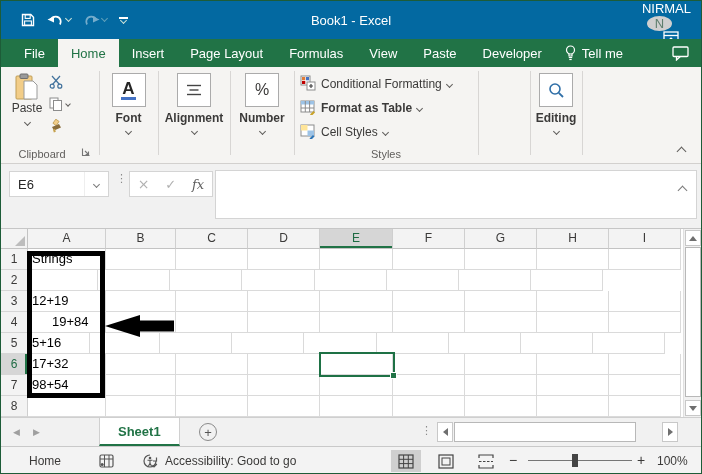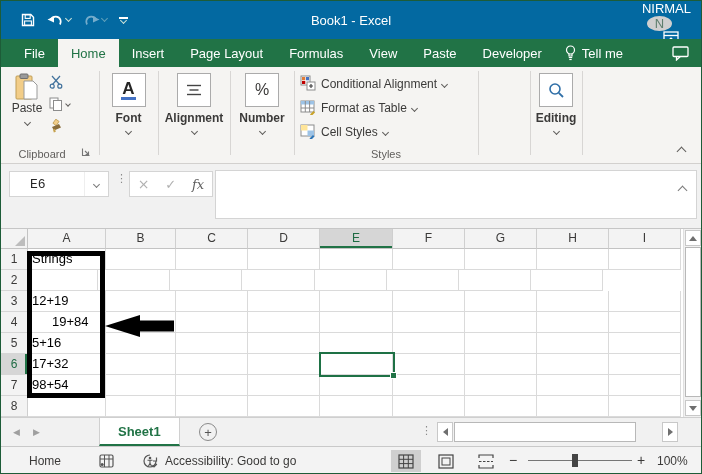--- a/index.html
+++ b/index.html
@@ -57,21 +57,21 @@
   .styles-row { position:absolute; left:4px; height:22px; display:flex; align-items:center; gap:5px; white-space:nowrap; }
   .dlg-launcher { position:absolute; right:2px; bottom:4px; }
   .collapse-chev { position:absolute; right:16px; bottom:8px; width:7px; height:7px;
                    border-left:1.4px solid #605e5c; border-top:1.4px solid #605e5c; transform:rotate(45deg); }
 
   
   .formula-row { position:absolute; top:163px; left:0; right:0; height:65px; background:#f1f1f1;
                  border-bottom:1px solid #c6c6c6; }
   .name-box { position:absolute; left:8px; top:7px; width:100px; height:26px; background:#fff;
               border:1px solid #d4d4d4; font-size:13px; color:#262626; display:flex; align-items:center; }
-  .name-box .val { padding-left:20px; flex:1;font-family:Liberation Mono, monospace; }
+  .name-box .val { padding-left:8px; flex:1; }
   .nb-dd { width:24px; display:flex; align-items:center; justify-content:center; border-left:1px solid #eee; height:100%; }
   .chev-g { width:5px; height:5px; border-right:1.2px solid #7a7a7a; border-bottom:1.2px solid #7a7a7a;
             transform:rotate(45deg); display:inline-block; }
   .fsplit { position:absolute; left:115px; top:9px; color:#8a8a8a; font-size:11px;
             font-family:"DejaVu Sans", sans-serif; letter-spacing:0; line-height:1; }
   .fx-box { position:absolute; left:128px; top:7px; width:84px; height:26px; background:#fff;
             border:1px solid #d4d4d4; display:flex; align-items:center; justify-content:space-around; }
   .fx-x { color:#b0b0b0; font-size:14px; font-family:"DejaVu Sans", sans-serif; }
   .fx-check { color:#b0b0b0; font-size:13px; font-family:"DejaVu Sans", sans-serif; }
   .fx-fx { color:#5e5e5e; font-size:13px; font-family:"DejaVu Serif", serif; font-style:italic; }
@@ -316,24 +316,24 @@
       <div class="grp-label">Styles</div>
     <div class="styles-row" style="top: 6px;">
           <span><svg width="16" height="16" viewBox="0 0 16 16">
               <rect x="1" y="1" width="9" height="9" fill="#fff" stroke="#8c8c8c"></rect>
               <rect x="2" y="2" width="3.3" height="3.3" fill="#e07b39"></rect>
               <rect x="6" y="2" width="3" height="3.3" fill="#4472c4"></rect>
               <rect x="2" y="6" width="3.3" height="3" fill="#c00000"></rect>
               <rect x="7" y="7" width="8" height="8" fill="#fff" stroke="#8c8c8c"></rect>
               <path d="M9 11 h4 M11 9 v4" stroke="#444" stroke-width="1.2"></path>
             </svg></span>
-          <span>Conditional Alignment</span>
+          <span>Conditional Formatting</span>
           <span class="chev"></span>
         </div>
-        <div class="styles-row" style="top: 30px;">
+        <div class="styles-row" style="top: 30px; font-weight: bold;">
           <span><svg width="16" height="16" viewBox="0 0 16 16">
               <rect x="1" y="2" width="13" height="11" fill="#fff" stroke="#8c8c8c"></rect>
               <rect x="1" y="2" width="13" height="3.5" fill="#9dc3e6"></rect>
               <line x1="5.3" y1="2" x2="5.3" y2="13" stroke="#8c8c8c"></line>
               <line x1="9.6" y1="2" x2="9.6" y2="13" stroke="#8c8c8c"></line>
               <line x1="1" y1="9" x2="14" y2="9" stroke="#8c8c8c"></line>
               <polygon points="10,15.5 13.5,12 15,13.5 11.5,17" fill="#c9a227"></polygon>
             </svg></span>
           <span>Format as Table</span>
           <span class="chev"></span>
@@ -444,21 +444,21 @@
         <div class="g-cell" style="width: 72px;"></div>
         <div class="g-cell" style="width: 72px;"></div>
         <div class="g-cell" style="width: 73px;"></div>
         <div class="g-cell" style="width: 72px;"></div>
         <div class="g-cell" style="width: 72px;"></div>
         <div class="g-cell" style="width: 72px;"></div>
         <div class="g-cell" style="width: 72px;"></div>
       </div>
       <div class="g-row">
         <div class="g-rowh">5</div>
-        <div class="g-cell" style="width: 78px;">5+16</div>
+        <div class="g-cell" style="width: 62px;">5+16</div>
         <div class="g-cell" style="width: 70px;"></div>
         <div class="g-cell" style="width: 72px;"></div>
         <div class="g-cell" style="width: 72px;"></div>
         <div class="g-cell" style="width: 73px;"></div>
         <div class="g-cell" style="width: 72px;"></div>
         <div class="g-cell" style="width: 72px;"></div>
         <div class="g-cell" style="width: 72px;"></div>
         <div class="g-cell" style="width: 72px;"></div>
       </div>
       <div class="g-row">

